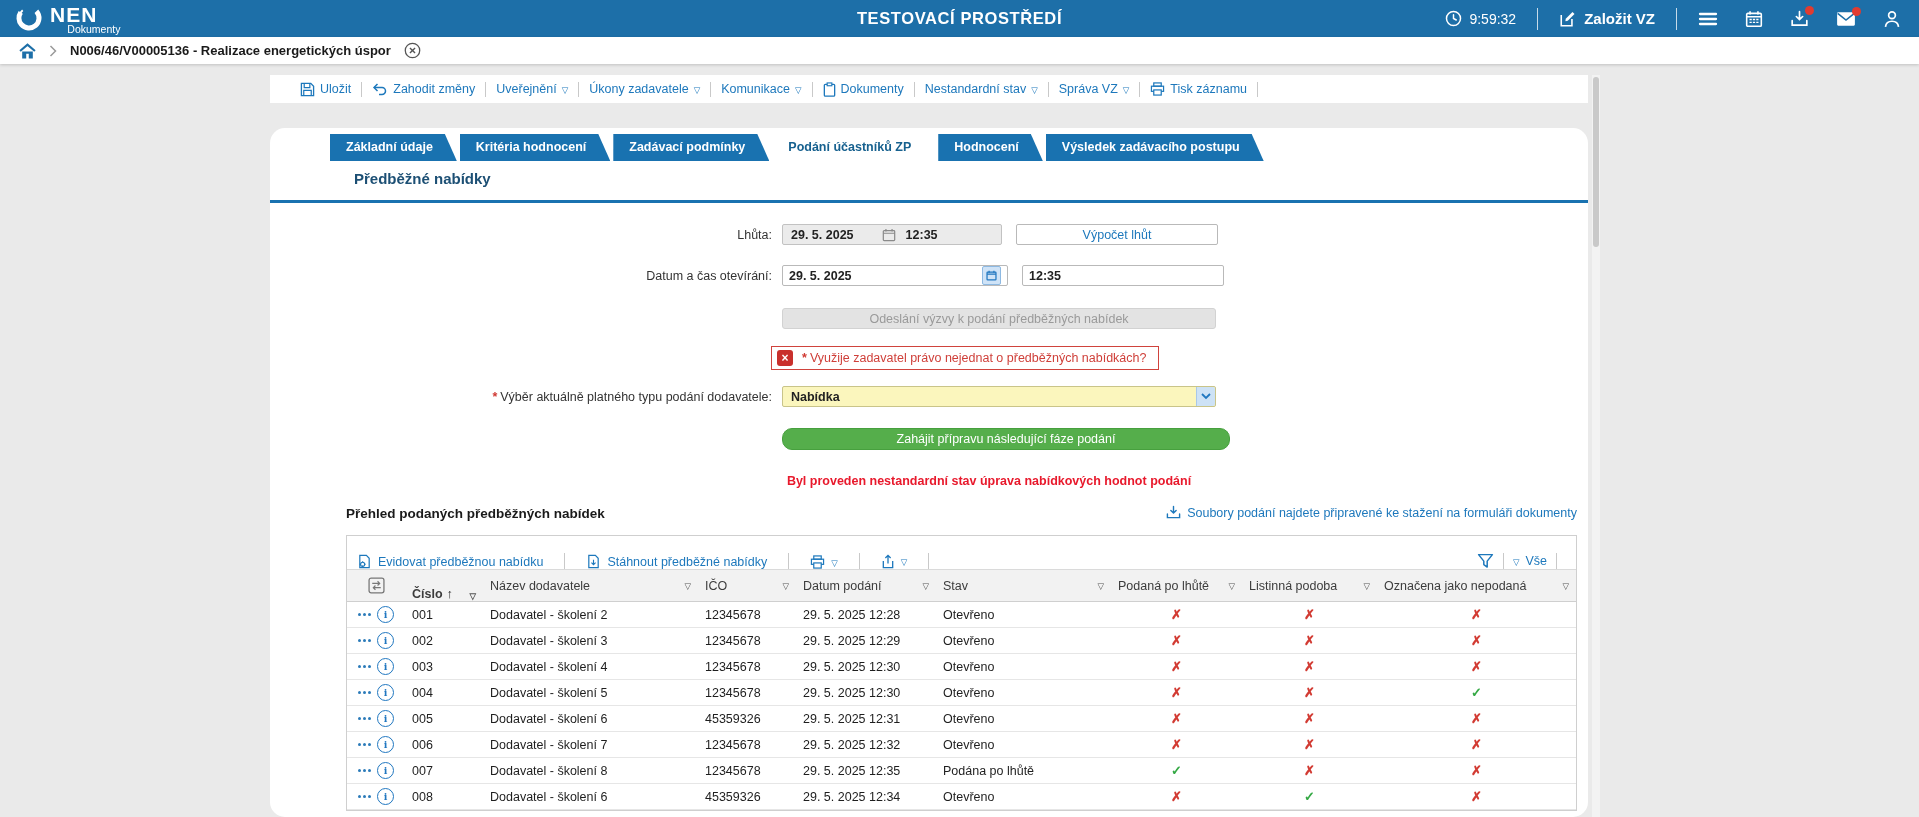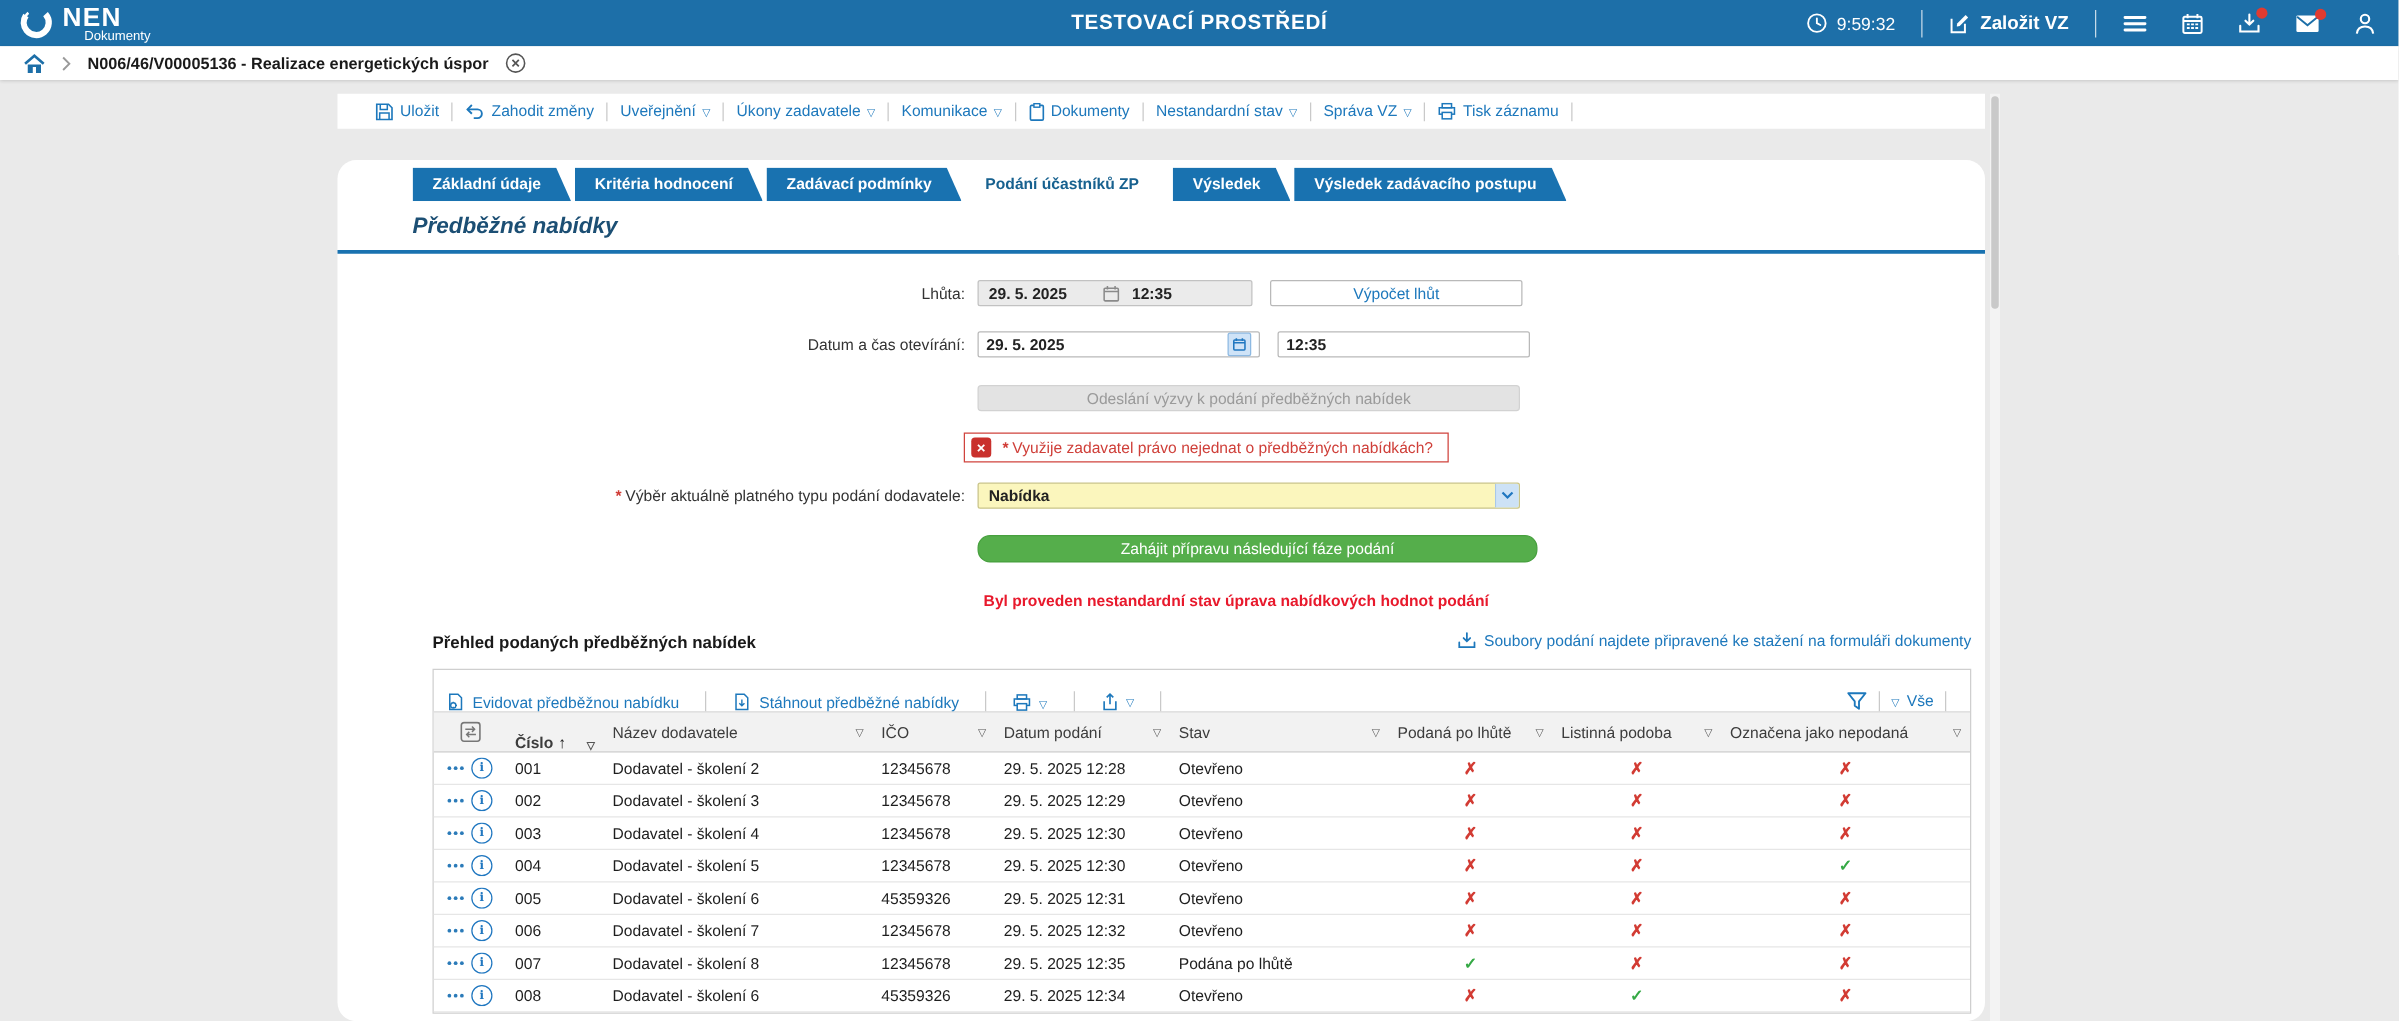--- a/index.html
+++ b/index.html
@@ -37,21 +37,21 @@
 
   
   .panel{position:absolute;left:270px;top:128px;width:1318px;height:689px;background:#fff;border-radius:15px;}
 
   .tabs{position:absolute;left:60px;top:6px;display:flex;}
   .tab{height:27px;line-height:27px;background:#1972b0;color:#fff;font-weight:bold;font-size:12.5px;
        padding:0 24px 0 16px;margin-right:3px;
        clip-path:polygon(0 0,calc(100% - 12px) 0,100% 100%,0 100%);}
   .tab.active{background:#fff;color:#17618f;}
 
-  .sec-title{position:absolute;left:60px;top:42px;font-size:18px;font-weight:bold;color:#1c4f74;font-style:italic;}
+  .sec-title{position:absolute;left:84px;top:42px;font-size:15px;font-weight:bold;color:#1c4f74;}
   .sec-underline{position:absolute;left:0;top:72px;width:100%;height:3px;background:#1972b0;}
 
   
   .frow{position:absolute;left:0;width:960px;display:flex;align-items:center;font-size:12.5px;}
   .flabel{flex:0 0 502px;text-align:right;padding-right:10px;color:#333;}
   .req{color:#d03a34;font-weight:bold;margin-right:3px;}
   .fld{box-sizing:border-box;height:21px;display:flex;align-items:center;font-weight:bold;font-size:12.5px;color:#222;}
   .grey-group{width:220px;background:#ebebeb;border:1px solid #c2c2c2;border-radius:2px;padding:0 8px;gap:10px;}
   .white-fld{background:#fff;border:1px solid #b9b9b9;border-radius:2px;padding:0 6px;}
   .btn-outline{box-sizing:border-box;margin-left:14px;width:202px;height:21px;background:#fff;border:1px solid #b9b9b9;
@@ -246,21 +246,21 @@
     <div class="ab-sep"></div>
   </div>
 
   <div class="panel">
 
     <div class="tabs">
       <div class="tab">Základní údaje</div>
       <div class="tab">Kritéria hodnocení</div>
       <div class="tab">Zadávací podmínky</div>
       <div class="tab active">Podání účastníků ZP</div>
-      <div class="tab">Výsledek</div>
+      <div class="tab">Hodnocení</div>
       <div class="tab">Výsledek zadávacího postupu</div>
     </div>
 
     <div class="sec-title">Předběžné nabídky</div>
     <div class="sec-underline"></div>
 
     <div class="frow" style="top:96px;">
       <span class="flabel">Lhůta:</span>
       <div class="fld grey-group">
         <span>29. 5. 2025</span>

